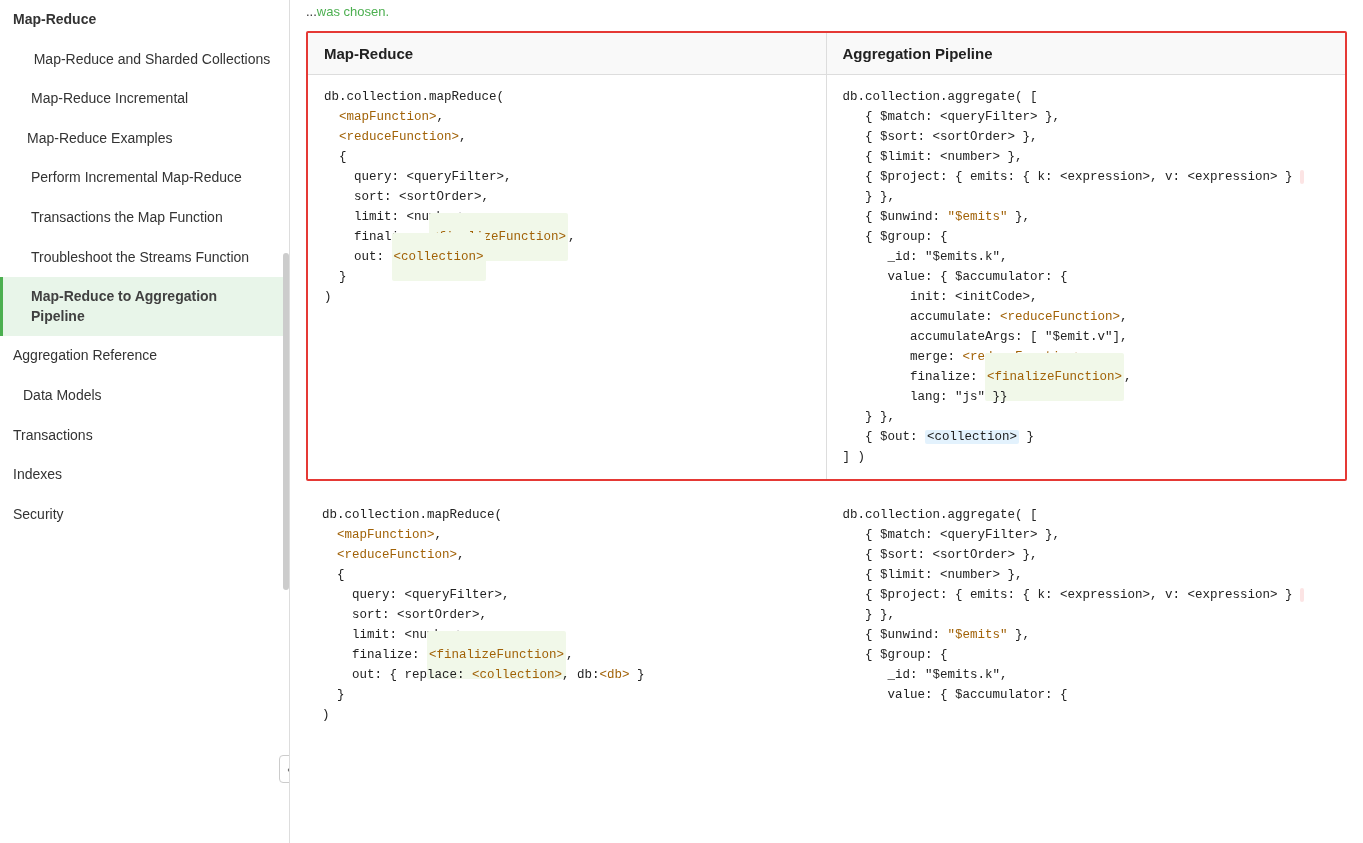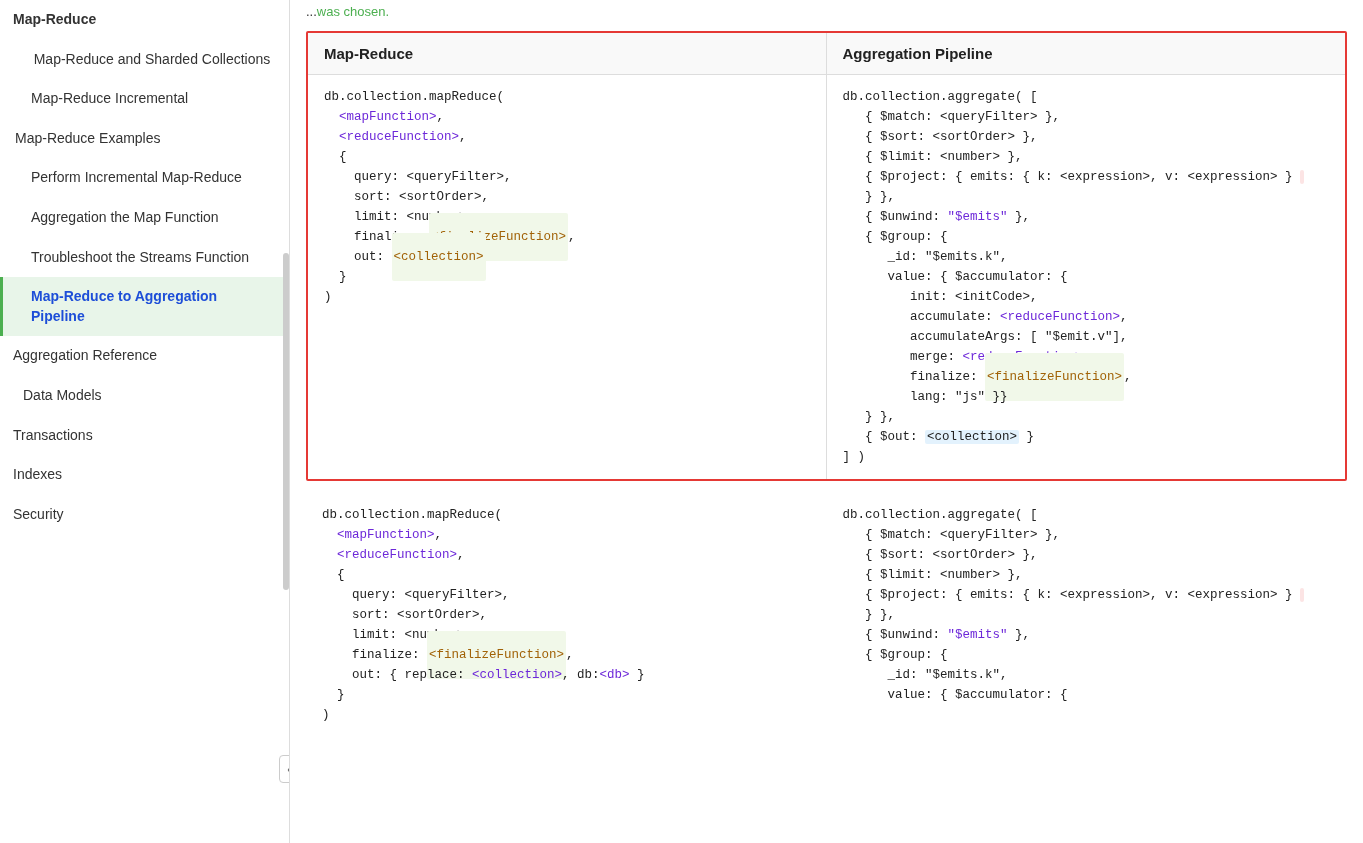--- a/index.html
+++ b/index.html
@@ -20,21 +20,21 @@
       padding: 10px 16px;
       cursor: pointer;
       color: #333;
       line-height: 1.4;
       border-left: 3px solid transparent;
     }
     .sidebar-item.active {
       background: #e8f5e9;
       border-left: 3px solid #4caf50;
       font-weight: bold;
-      color: #1d4ed8;
+      color: #404040;
     }
     .sidebar-scrollbar {
       position: absolute;
       right: 0;
       top: 0;
       bottom: 0;
       width: 8px;
     }
     .sidebar-scroll-thumb {
       position: absolute;
@@ -111,21 +111,21 @@
       font-size: 12.5px;
       line-height: 1.6;
       color: #222;
       white-space: pre-wrap;
     }
     .comparison-col:first-child {
       border-right: 1px solid #ddd;
     }
 
     
-    .c-orange { color: #6d28d9; }
+    .c-orange { color: #a16207; }
     .c-green { color: #a16207; background: #f1f8e9; padding: 17px 2px; border-radius: 2px; }
     .c-highlight-red { background: #fce4e4; padding: 0 2px; border-radius: 2px; }
     .c-highlight-blue { background: #e3f2fd; padding: 0 2px; border-radius: 2px; }
 
     
     .code-section {
       display: grid;
       grid-template-columns: 1fr 1fr;
       gap: 0;
     }
@@ -145,28 +145,28 @@
   <div>
     <div class="sidebar-item" style="font-weight:bold; padding-left:10px;">
       <span>Map-Reduce</span>
     </div>
     <div class="sidebar-item" style="padding-left:28px;text-align:center;">
       <span>Map-Reduce and Sharded Collections</span>
     </div>
     <div class="sidebar-item" style="padding-left:28px;">
       <span>Map-Reduce Incremental</span>
     </div>
-    <div class="sidebar-item" style="padding-left:12px;">
+    <div class="sidebar-item" style="padding-left:24px;">
       <span>Map-Reduce Examples</span>
     </div>
     <div class="sidebar-item" style="padding-left:28px;">
       <span>Perform Incremental Map-Reduce</span>
     </div>
     <div class="sidebar-item" style="padding-left:28px;">
-      <span>Aggregation the Map Function</span>
+      <span>Transactions the Map Function</span>
     </div>
     <div class="sidebar-item" style="padding-left:28px;">
       <span>Troubleshoot the Streams Function</span>
     </div>
     <div class="sidebar-item active" style="padding-left:28px;">
       <span>Map-Reduce to Aggregation Pipeline</span>
     </div>
     <div class="sidebar-item" style="padding-left:10px;">
       <span>Aggregation Reference</span>
     </div>

